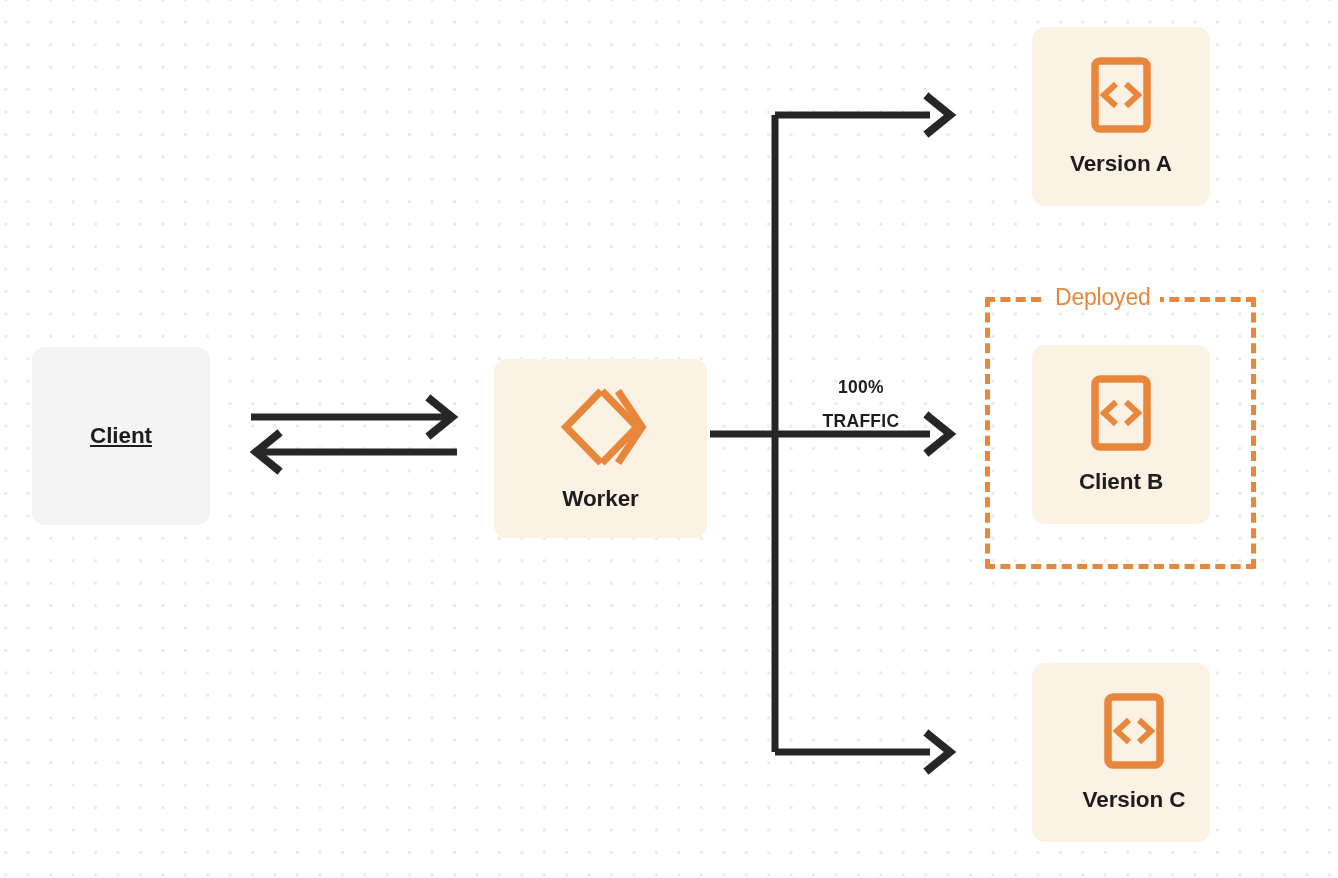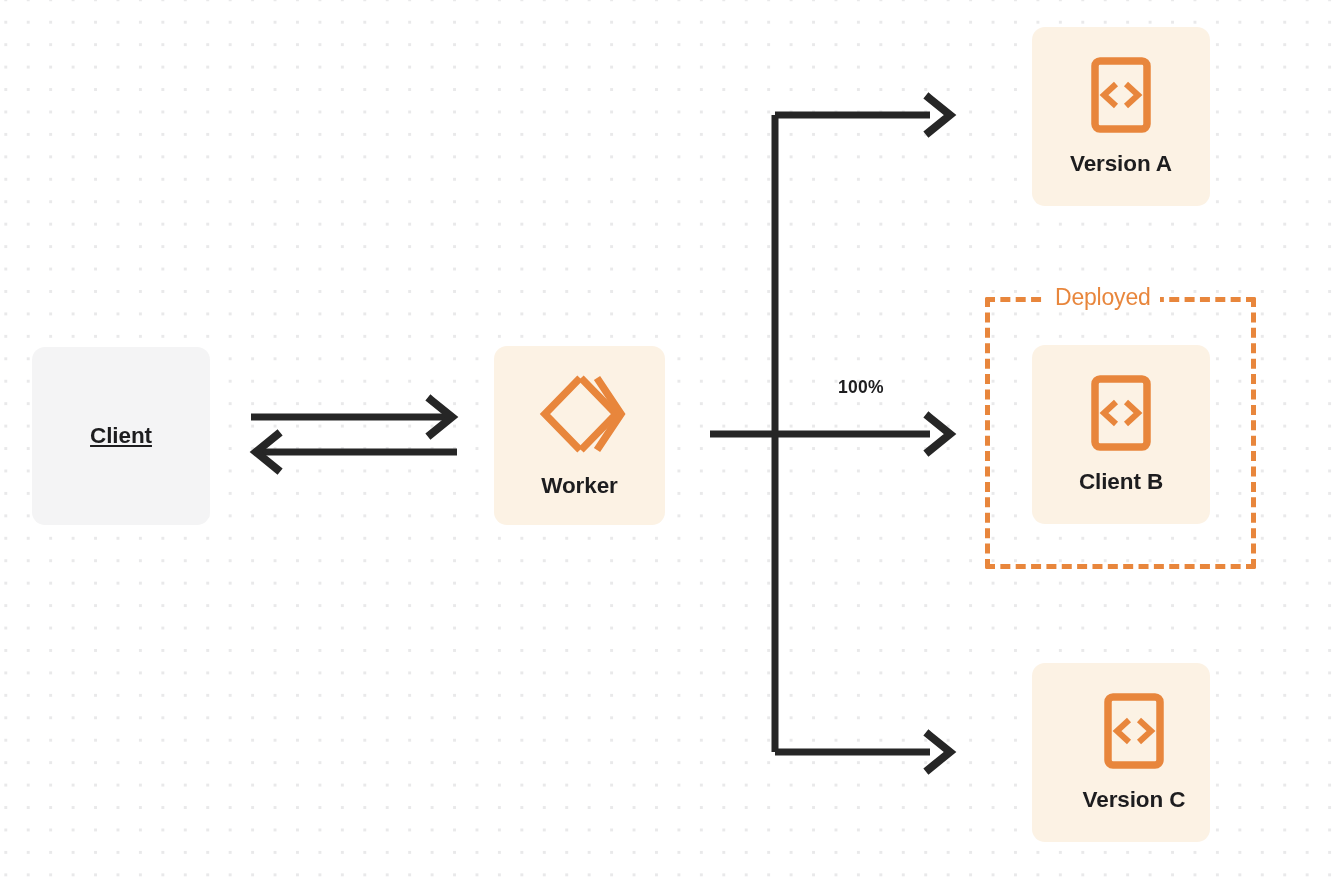--- a/index.html
+++ b/index.html
@@ -31,22 +31,22 @@
   }
   .node-client {
     left: 32px;
     top: 347px;
     width: 178px;
     height: 178px;
     background: #f4f4f5;
   }
   .node-worker {
     left: 494px;
-    top: 346px;
-    width: 171px;
+    top: 359px;
+    width: 213px;
     height: 179px;
     background: #fcf2e4;
   }
   .node-version {
     width: 178px;
     height: 179px;
     background: #fcf2e4;
     left: 1032px;
   }
   .ver-a { top: 27px; }
@@ -204,15 +204,16 @@
           <polyline points="25,27 13,38 25,49"></polyline>
           <polyline points="35,27 47,38 35,49"></polyline>
         </g>
       </svg>
     </span>
     <span class="node-label">Version C</span>
   </div>
 
   <div class="traffic-label">
     <div>100%</div>
+    <div>TRAFFIC</div>
   </div>
 
 </div>
 
 </body></html>

